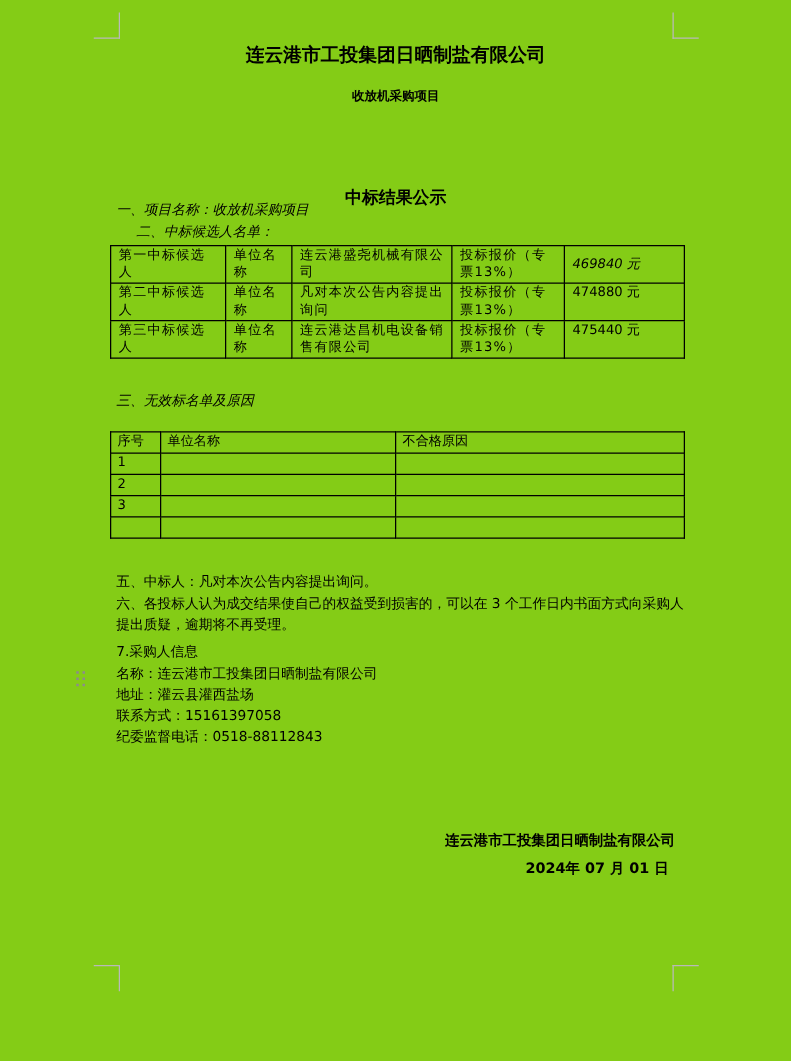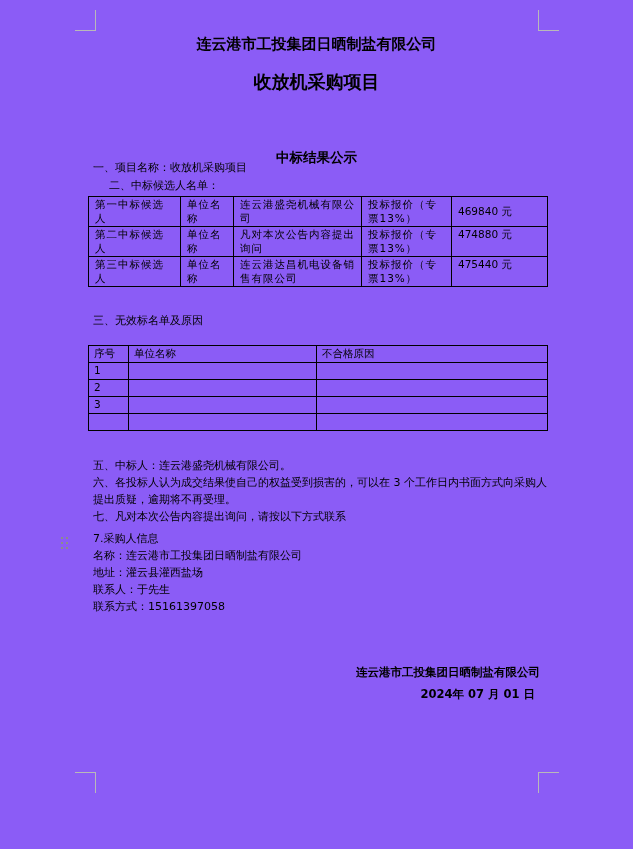--- a/index.html
+++ b/index.html
@@ -4,48 +4,48 @@
 <style>
   html,body { margin:0; padding:0; }
   body {
     width:633px; height:849px;
     background:#ffffff;
     font-family:"DejaVu Sans","Liberation Sans",sans-serif;
     color:#000;
     position:relative;
     overflow:hidden;
   }
-  .page { position:absolute; inset:0; background:#8b5cf6; }
+  .page { position:absolute; inset:0; background:#84cc16; }
 
   
   .crop { position:absolute; width:20px; height:20px; }
   .crop.tl { left:75px; top:10px;  border-right:1px solid #b9b9b9; border-bottom:1px solid #b9b9b9; }
   .crop.tr { left:538px; top:10px; border-left:1px solid #b9b9b9;  border-bottom:1px solid #b9b9b9; }
   .crop.bl { left:75px; top:772px; border-right:1px solid #b9b9b9; border-top:1px solid #b9b9b9; }
   .crop.br { left:538px; top:772px; border-left:1px solid #b9b9b9;  border-top:1px solid #b9b9b9; }
 
   .title { position:absolute; left:0; right:0; text-align:center; font-weight:bold; }
   .title.t1 { top:35px;  font-size:15px; }
-  .title.t2 { top:70px;  font-size:18px; }
+  .title.t2 { top:70px;  font-size:10px; }
   .title.t3 { top:105px; font-size:13.5px;margin-top:44px; }
 
-  .line { position:absolute; left:93px; font-size:11px; white-space:nowrap; }
+  .line { position:absolute; left:93px; font-size:11px; white-space:nowrap;font-style:italic; }
   .s1 { top:160px; }
   .s2 { top:178px;margin-left:16px; }
   .s3 { top:313px; }
 
   table { border-collapse:collapse; position:absolute; left:88px; table-layout:fixed; }
   td, th { border:1px solid #000; font-size:10.5px; font-weight:normal;
            text-align:left; vertical-align:top; padding:1px 6px; line-height:13.5px;
            overflow:hidden; }
 
   .t-candidates { top:196px; width:459px;border-radius:20px; }
   .t-candidates td { height:27px; letter-spacing:1px; }
   .t-candidates td.price { letter-spacing:0; }
-  .t-candidates tr:first-child td.price { vertical-align:middle; }
+  .t-candidates tr:first-child td.price { vertical-align:middle;font-style:italic; }
 
   .t-invalid { top:345px; width:459px;padding-left:22px; }
   .t-invalid td, .t-invalid th { height:14px; line-height:13px; padding:1px 5px; }
 
   .bodyblock { position:absolute; left:93px; top:457px; width:455px;
                font-size:11px; line-height:17px; }
   .bodyblock p { margin:0; }
   .bodyblock p.gap { margin-top:5px; }
 
   .drag-dots { position:absolute; left:61px; top:537px; width:2px; height:2px;
@@ -140,28 +140,27 @@
         <td></td>
         <td></td>
         <td></td>
       </tr>
     </tbody>
   </table>
 
   <div class="drag-dots"></div>
 
   <div class="bodyblock">
-    <p>五、中标人：连云港盛尧机械有限公司。</p>
+    <p>五、中标人：凡对本次公告内容提出询问。</p>
     <p>六、各投标人认为成交结果使自己的权益受到损害的，可以在 3 个工作日内书面方式向采购人提出质疑，逾期将不再受理。</p>
-    <p>七、凡对本次公告内容提出询问，请按以下方式联系</p>
     <p class="gap">7.采购人信息</p>
     <p>名称：连云港市工投集团日晒制盐有限公司</p>
     <p>地址：灌云县灌西盐场</p>
-    <p>联系人：于先生</p>
     <p>联系方式：15161397058</p>
+    <p>纪委监督电话：0518-88112843</p>
   </div>
 
   <div class="signature">
     <div>连云港市工投集团日晒制盐有限公司</div>
     <div class="sig-date">2024年 07 月 01 日</div>
   </div>
 
 </div>
 
 </body></html>

